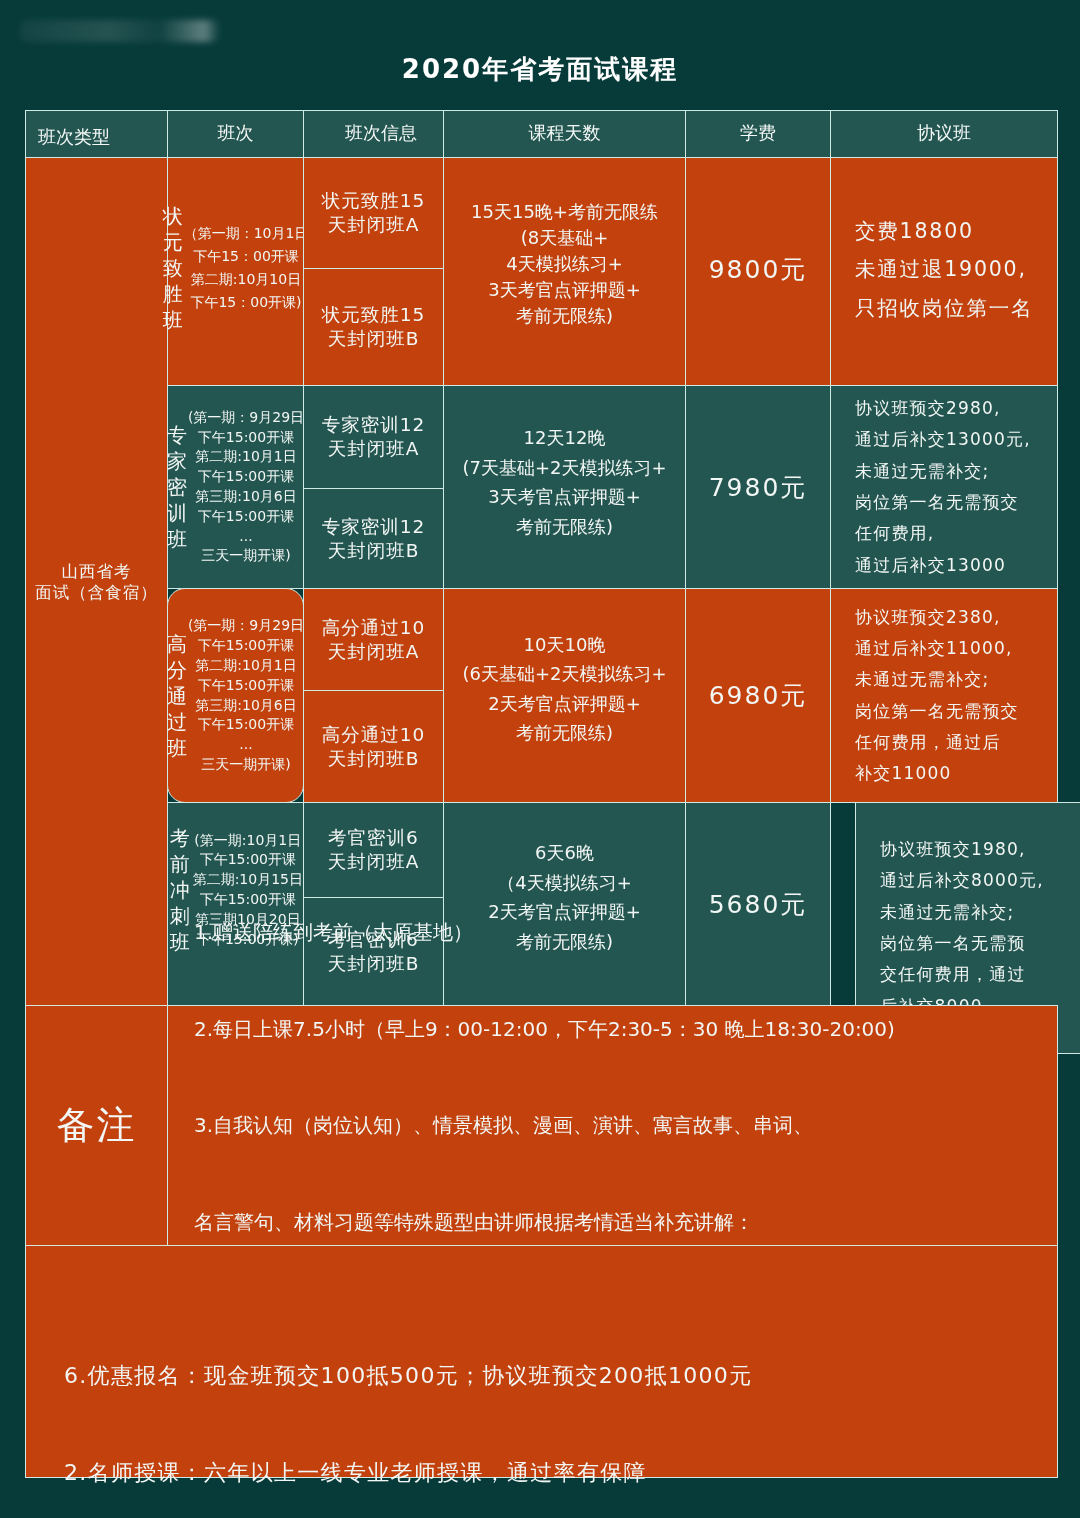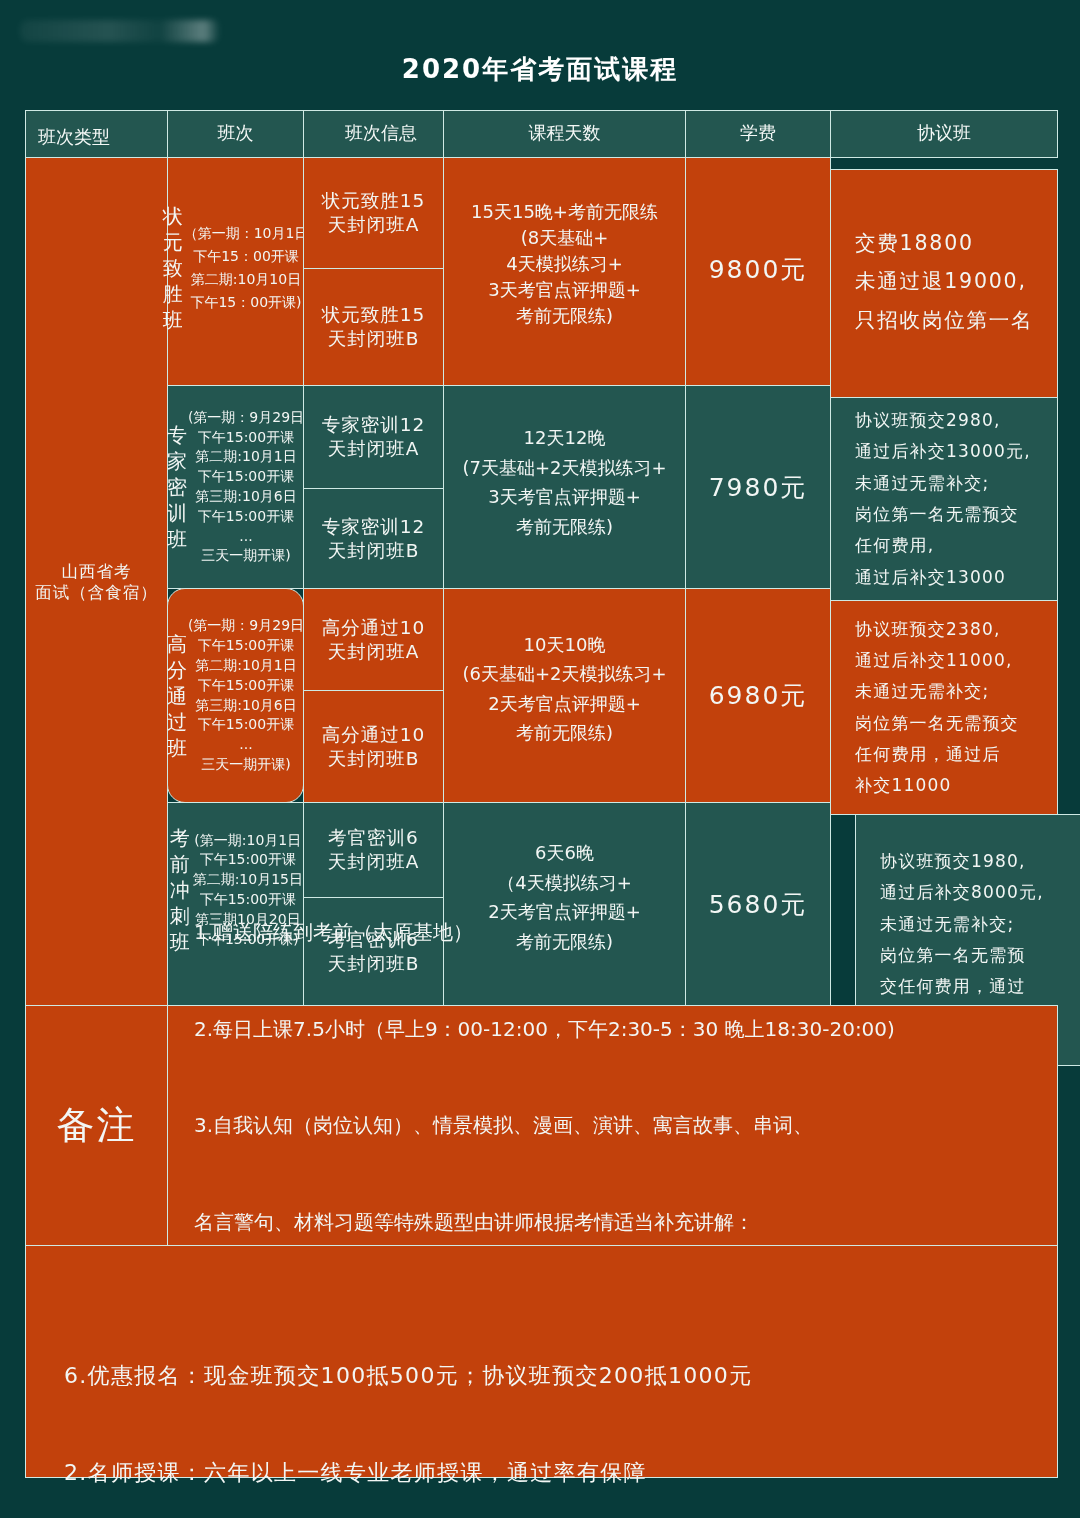--- a/index.html
+++ b/index.html
@@ -30,21 +30,21 @@
   .hdr.left { justify-content: flex-start; padding-left: 12px; padding-top: 6px; }
   .hdr.top { align-items: flex-start; padding-top: 10px; }
   .dark { background: #c2410c; }
   .light { background: #235650; }
   .blk { display: flex; flex-direction: row; align-items: center; }
   .cls-title { font-size: 20px; letter-spacing: 1px; line-height: 26px; }
   .cls-small { font-size: 14px; line-height: 19.8px; white-space: pre; }
   .sub { font-size: 18.5px; line-height: 24px; letter-spacing: 1px; white-space: pre; }
   .days { font-size: 18px; line-height: 26px; white-space: pre; }
   .price { font-size: 25px; letter-spacing: 2px; }
-  .agree { justify-content: flex-start; padding-left: 24px; margin-top: 12px; }
+  .agree { justify-content: flex-start; padding-left: 24px; }
   .agree .blk { align-items: flex-start; text-align: left; }
   .agree-big { font-size: 20.5px; line-height: 38.5px; letter-spacing: 1.8px; white-space: pre; }
   .agree-sm { font-size: 17px; line-height: 31.3px; letter-spacing: 1.2px; white-space: pre; }
   .type-label { font-size: 16.5px; line-height: 21px; letter-spacing: 1px; white-space: pre; }
   .notes-label { font-size: 38px; letter-spacing: 2px; }
   .notes { justify-content: flex-start; padding-left: 26px; }
   .notes-list { text-align: left; font-size: 20px; line-height: 32.2px; white-space: pre; }
   .bottom { justify-content: flex-start; align-items: flex-start; padding-left: 38px; padding-top: 50px; }
   .bottom-list { text-align: left; font-size: 22px; line-height: 32.2px; letter-spacing: 1.3px; white-space: pre; }
 </style>

